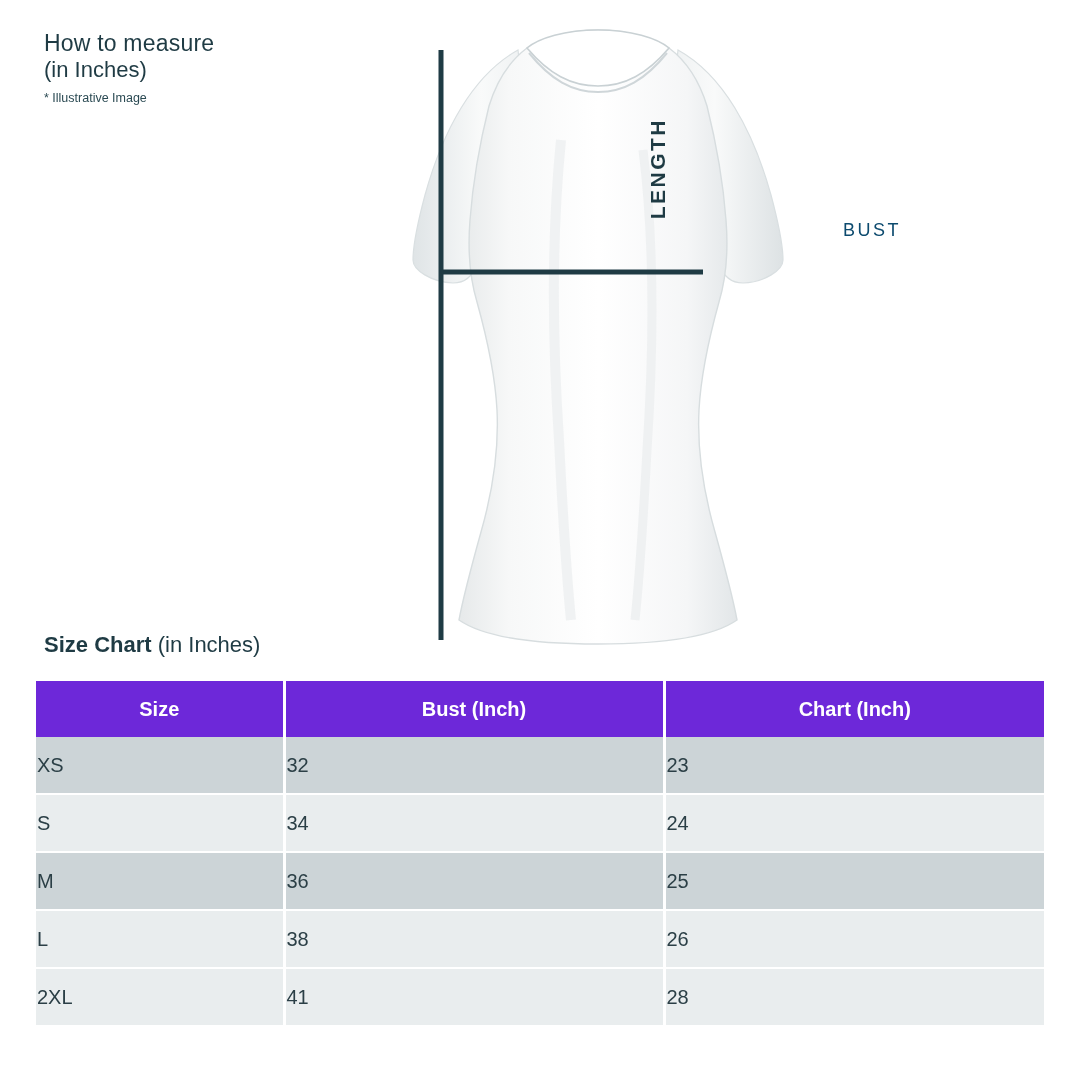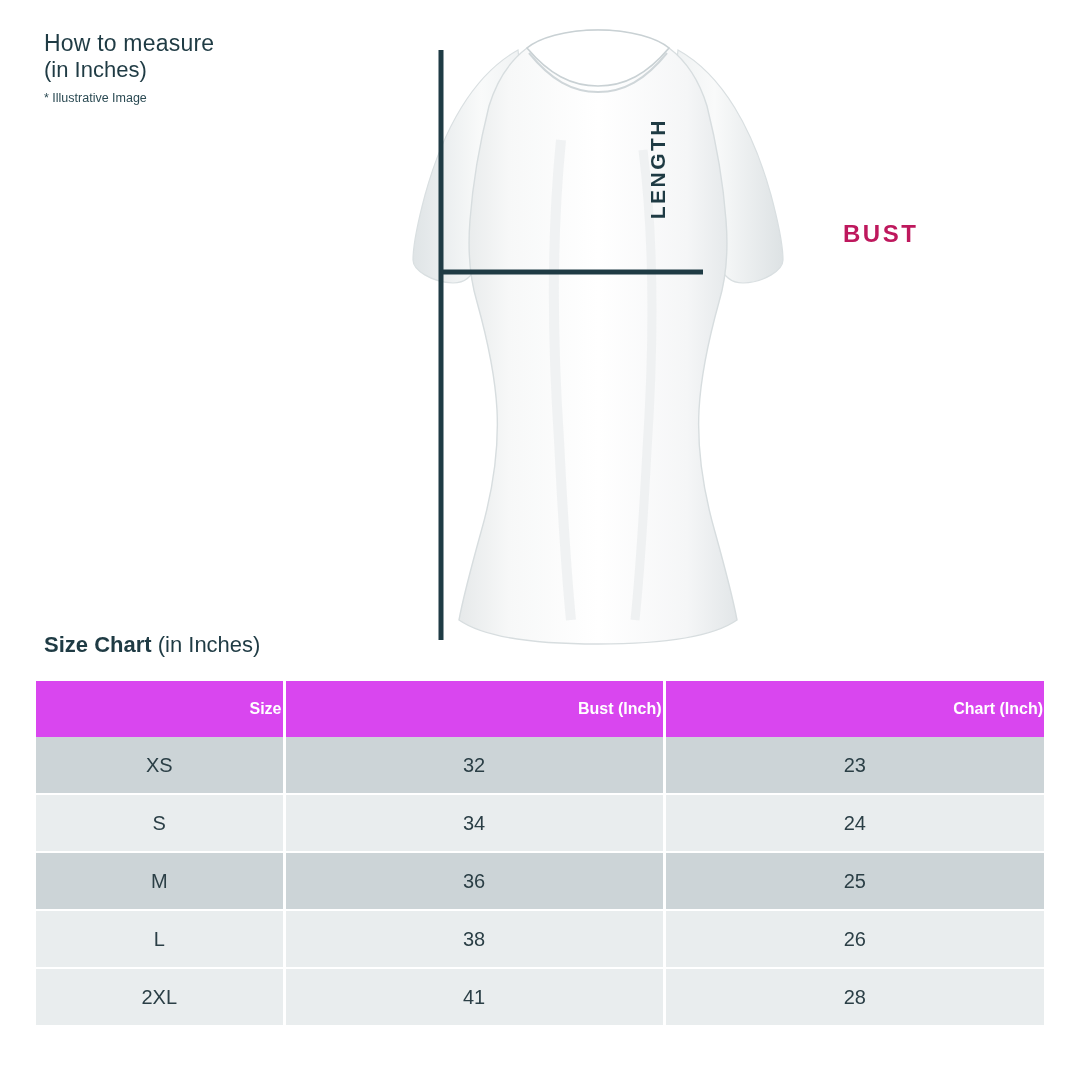--- a/index.html
+++ b/index.html
@@ -61,24 +61,24 @@
     font-weight: bold;
     letter-spacing: 2.5px;
     color: #1f3b44;
     writing-mode: vertical-rl;
     transform: rotate(180deg);
   }
   .label-bust {
     position: absolute;
     left: 588px;
     top: 200px;
-    font-size: 24px;
-    font-weight: bold;
+    font-size: 18px;
+    font-weight: normal;
     letter-spacing: 2.5px;
-    color: #be185d;
+    color: #0c4a6e;
   }
 
   
   .chart-title {
     position: absolute;
     left: 44px;
     top: 632px;
     font-size: 22px;
     color: #1f3b44;
   }
@@ -97,34 +97,33 @@
   table.size-table {
     border-collapse: collapse;
     width: 100%;
     table-layout: fixed;
   }
   table.size-table col.c1 { width: 248px; }
   table.size-table col.c2 { width: 380px; }
   table.size-table col.c3 { width: 380px; }
 
   table.size-table thead th {
-    background: #d946ef;
+    background: #6d28d9;
     color: #ffffff;
-    font-size: 16px;
+    font-size: 20px;
     font-weight: bold;
     height: 54px;
-    text-align: right;
+    text-align: center;
     border-right: 3px solid #ffffff;
   }
   table.size-table thead th:last-child {
     border-right: none;
   }
   table.size-table tbody td {
     height: 54px;
-    text-align: center;
     font-size: 20px;
     color: #2b3f46;
     border-right: 3px solid #ffffff;
     border-bottom: 2px solid #ffffff;
   }
   table.size-table tbody td:last-child {
     border-right: none;
     margin-left: 32px;
   }
   table.size-table tbody tr.odd td {

